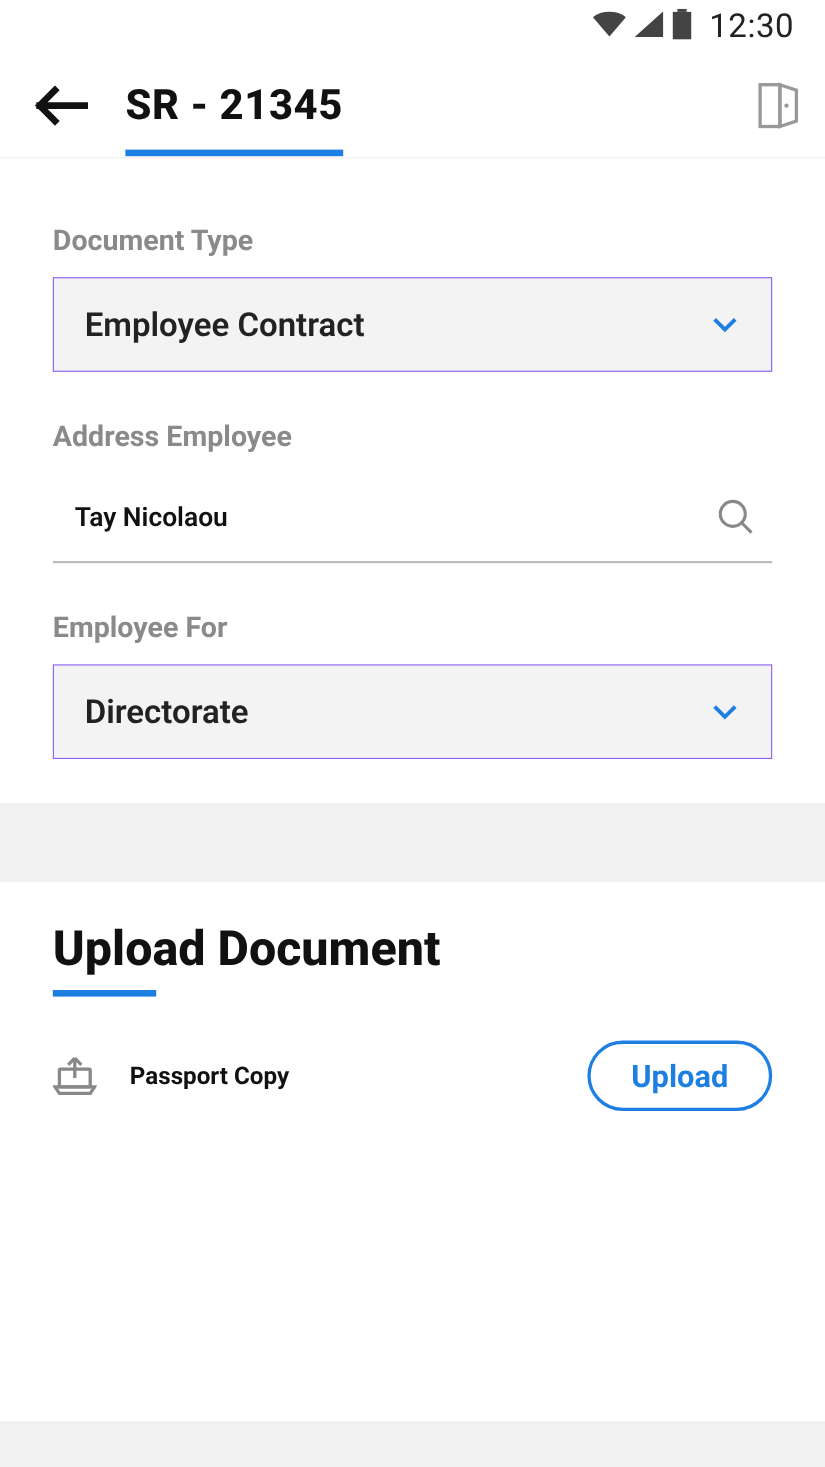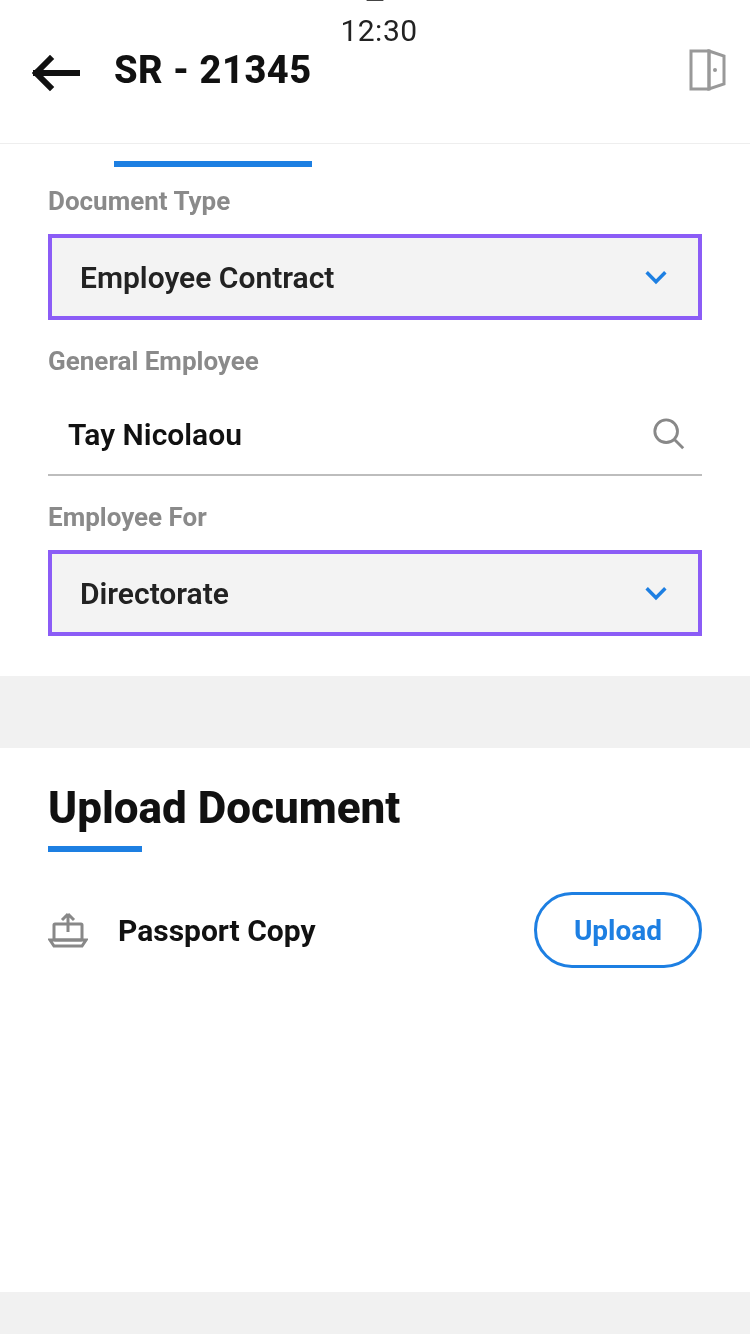--- a/index.html
+++ b/index.html
@@ -15,35 +15,35 @@
       overflow: hidden;
       position: relative;
     }
 
     
     .status-bar {
       height: 48px;
       display: flex;
       justify-content: flex-end;
       align-items: center;
-      padding: 0 12px;
+      padding: 0 28px;
       gap: 8px;
-      flex-direction: column;
     }
     .status-bar .time {
       font-size: 30px;
       color: #222;
       margin-left: 8px;
       letter-spacing: 0.5px;
     }
 
     
     .header {
       height: 96px;
       display: flex;
+      align-items: center;
       padding: 0 20px 0 30px;
       border-bottom: 1px solid #eee;
       position: relative;
     }
     .header .back-icon {
       width: 50px;
       height: 50px;
       display: flex;
       align-items: center;
       justify-content: center;
@@ -74,33 +74,33 @@
       display: flex;
       align-items: center;
       justify-content: center;
     }
 
     
     .form {
       padding: 16px 48px 40px 48px;
     }
     .field {
-      margin-top: 26px;
+      margin-top: 44px;
     }
     .field-label {
       font-size: 26px;
       font-weight: 700;
       color: #8a8a8a;
       margin-bottom: 18px;
     }
     .select-box {
       width: 100%;
       height: 86px;
       background: #f3f3f3;
-      border: 4px solid #8b5cf6;
+      border: 1px solid #8b5cf6;
       display: flex;
       align-items: center;
       padding: 0 28px;
       cursor: pointer;
       gap: 46px;
     }
     .select-box .value {
       font-size: 30px;
       font-weight: 600;
       color: #222;
@@ -117,21 +117,21 @@
 
     .search-row {
       width: 100%;
       height: 82px;
       border-bottom: 2px solid #bdbdbd;
       display: flex;
       align-items: center;
       padding: 0 8px 0 20px;
     }
     .search-row .value {
-      font-size: 30px;
+      font-size: 24px;
       font-weight: 600;
       color: #111;
       flex: 1;
     }
     .search-row .search-icon {
       width: 34px;
       height: 34px;
       flex-shrink: 0;
       margin-right: 8px;
     }
@@ -168,28 +168,28 @@
       display: flex;
       align-items: center;
     }
     .upload-row .doc-icon {
       width: 40px;
       height: 40px;
       flex-shrink: 0;
     }
     .upload-row .doc-name {
       margin-left: 30px;
-      font-size: 30px;
+      font-size: 22px;
       font-weight: 700;
       color: #111;
       flex: 1;
     }
     .upload-btn {
       width: 168px;
-      height: 76px;
+      height: 64px;
       border: 3px solid #1d7fe2;
       border-radius: 40px;
       background: #fff;
       color: #1d7fe2;
       font-size: 28px;
       font-weight: 700;
       cursor: pointer;
       display: flex;
       align-items: center;
       justify-content: center;
@@ -254,21 +254,21 @@
       <span class="value">Employee Contract</span>
       <span class="chev">
         <svg width="28" height="28" viewBox="0 0 24 24">
             <path d="M4 8 L12 16 L20 8" stroke="#1d7fe2" stroke-width="3" fill="none"></path>
           </svg>
       </span>
     </div>
   </div>
 
   <div class="field">
-    <div class="field-label">General Employee</div>
+    <div class="field-label">Address Employee</div>
     <div class="search-row">
       <span class="value">Tay Nicolaou</span>
       <span class="search-icon">
         <svg width="34" height="34" viewBox="0 0 24 24">
             <circle cx="10" cy="10" r="8" stroke="#888" stroke-width="2" fill="none"></circle>
             <path d="M16 16 L22 22" stroke="#888" stroke-width="2"></path>
           </svg>
       </span>
     </div>
   </div>

